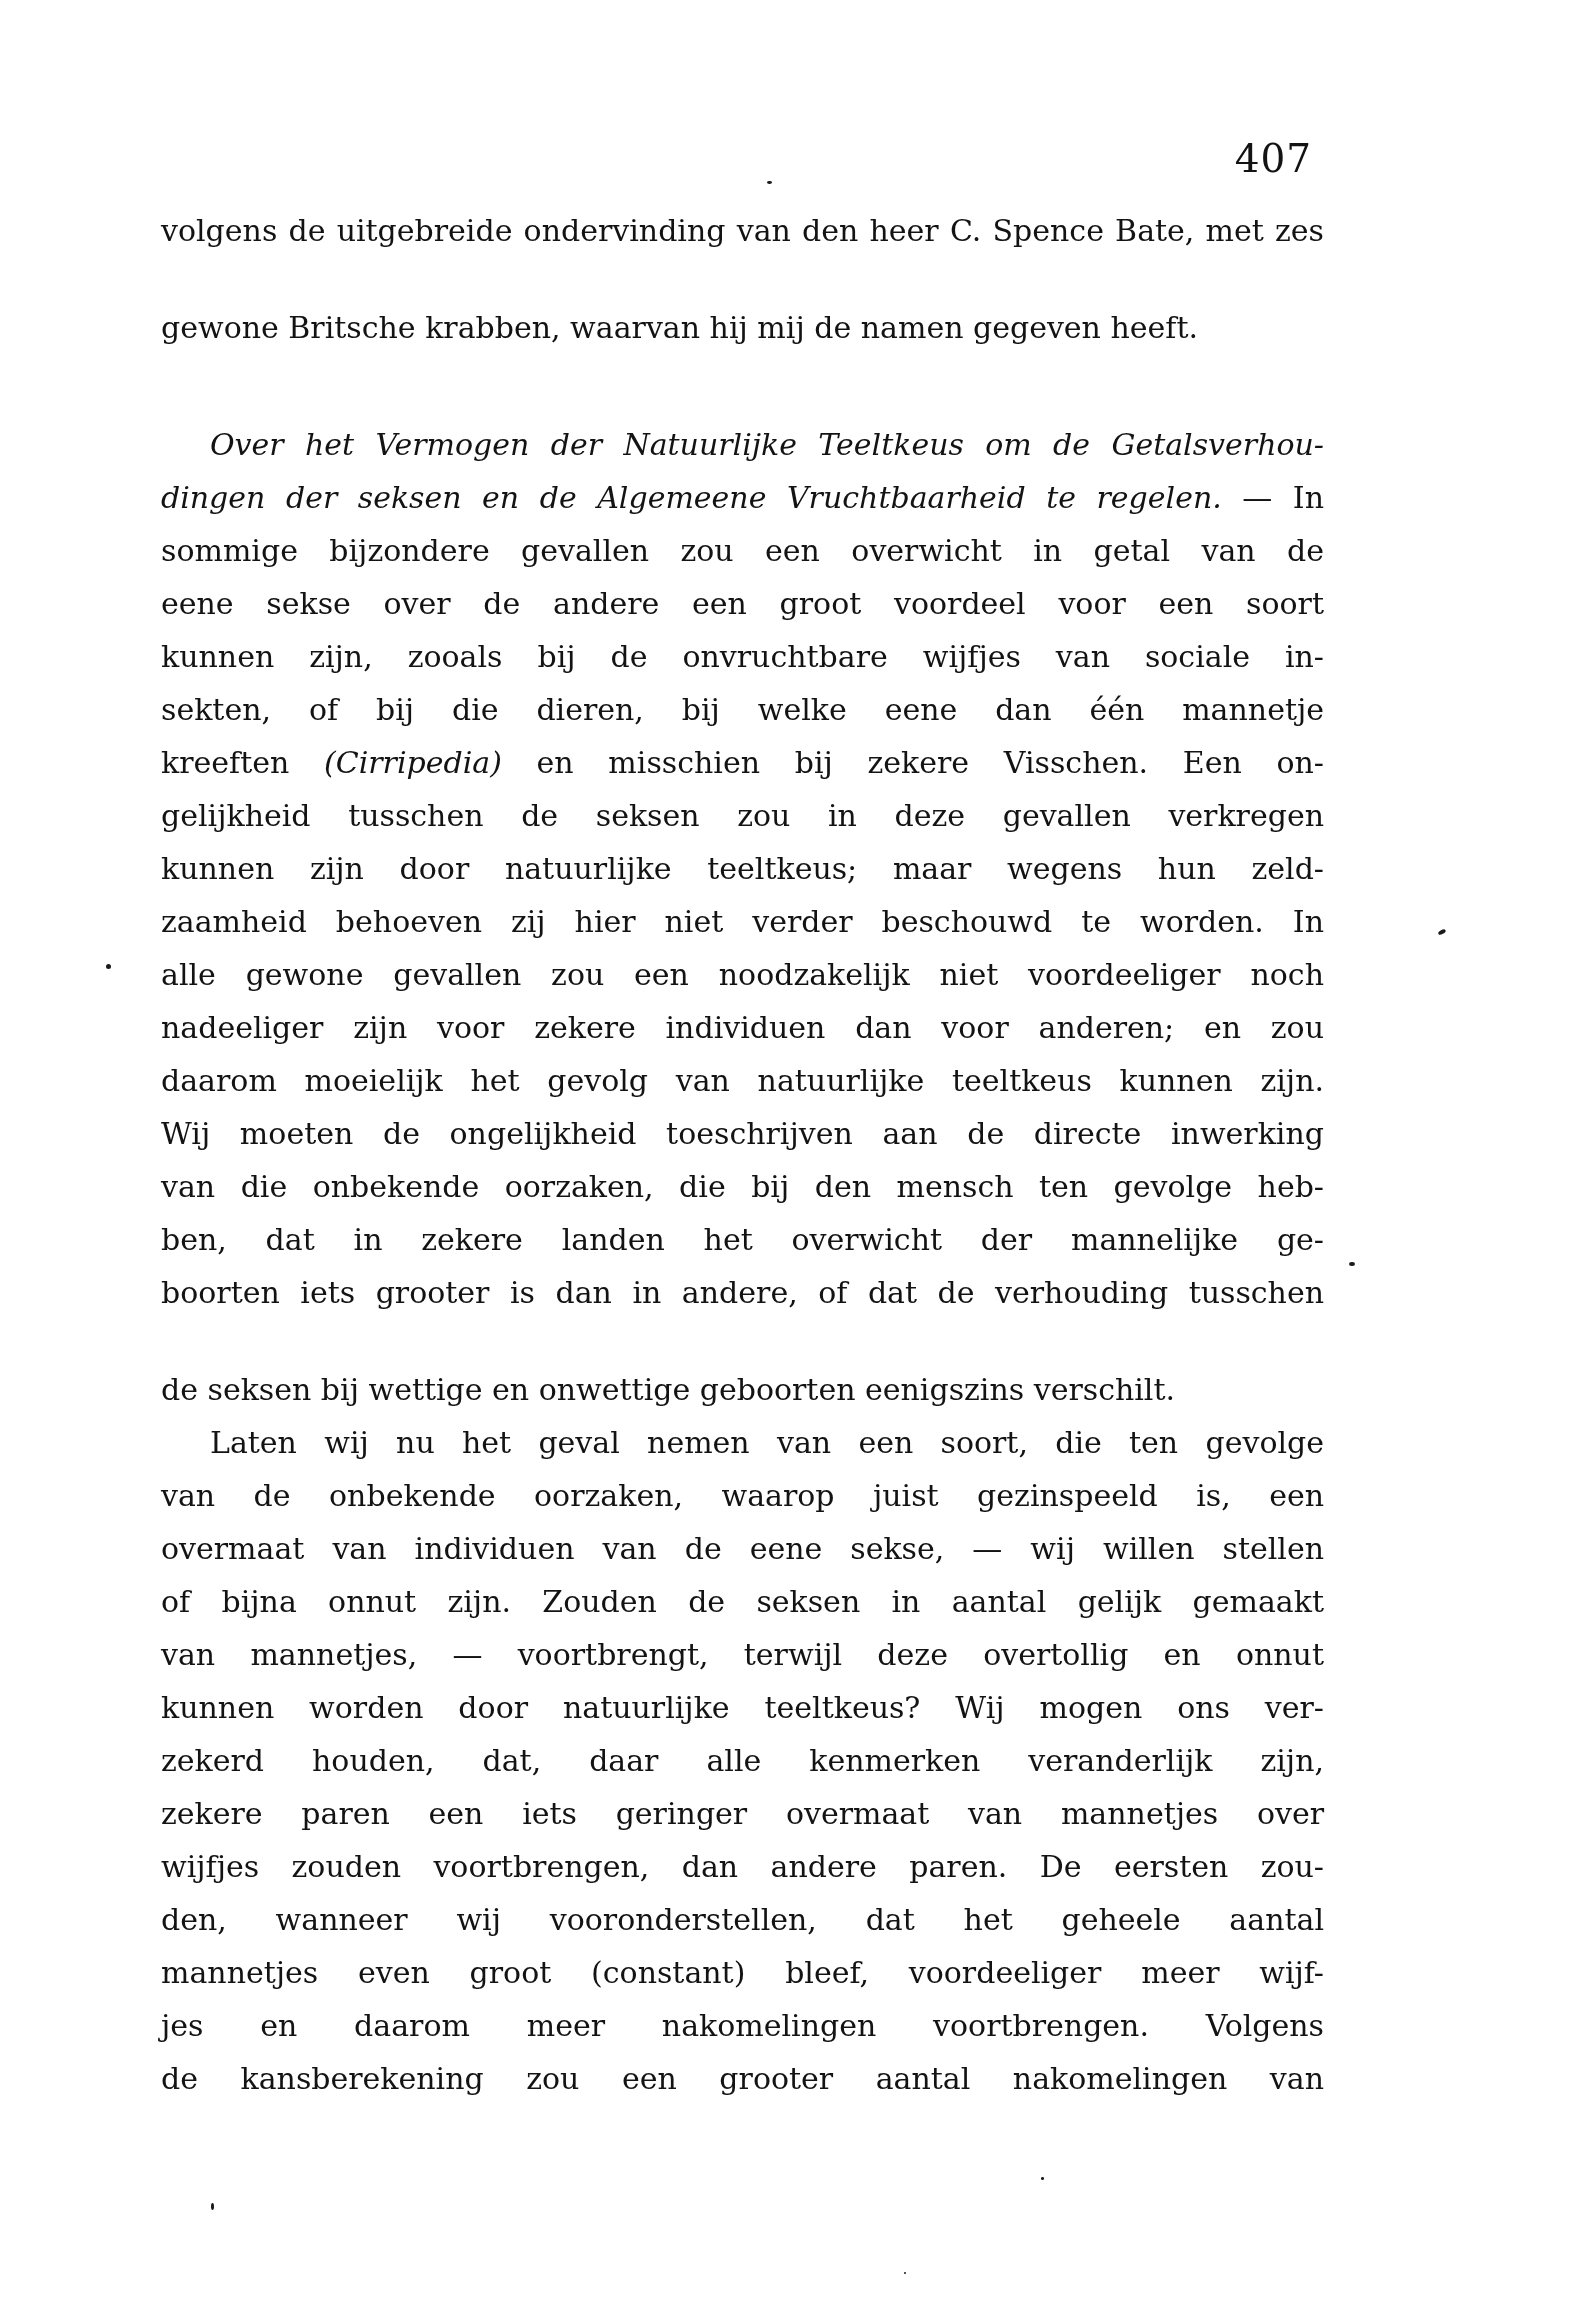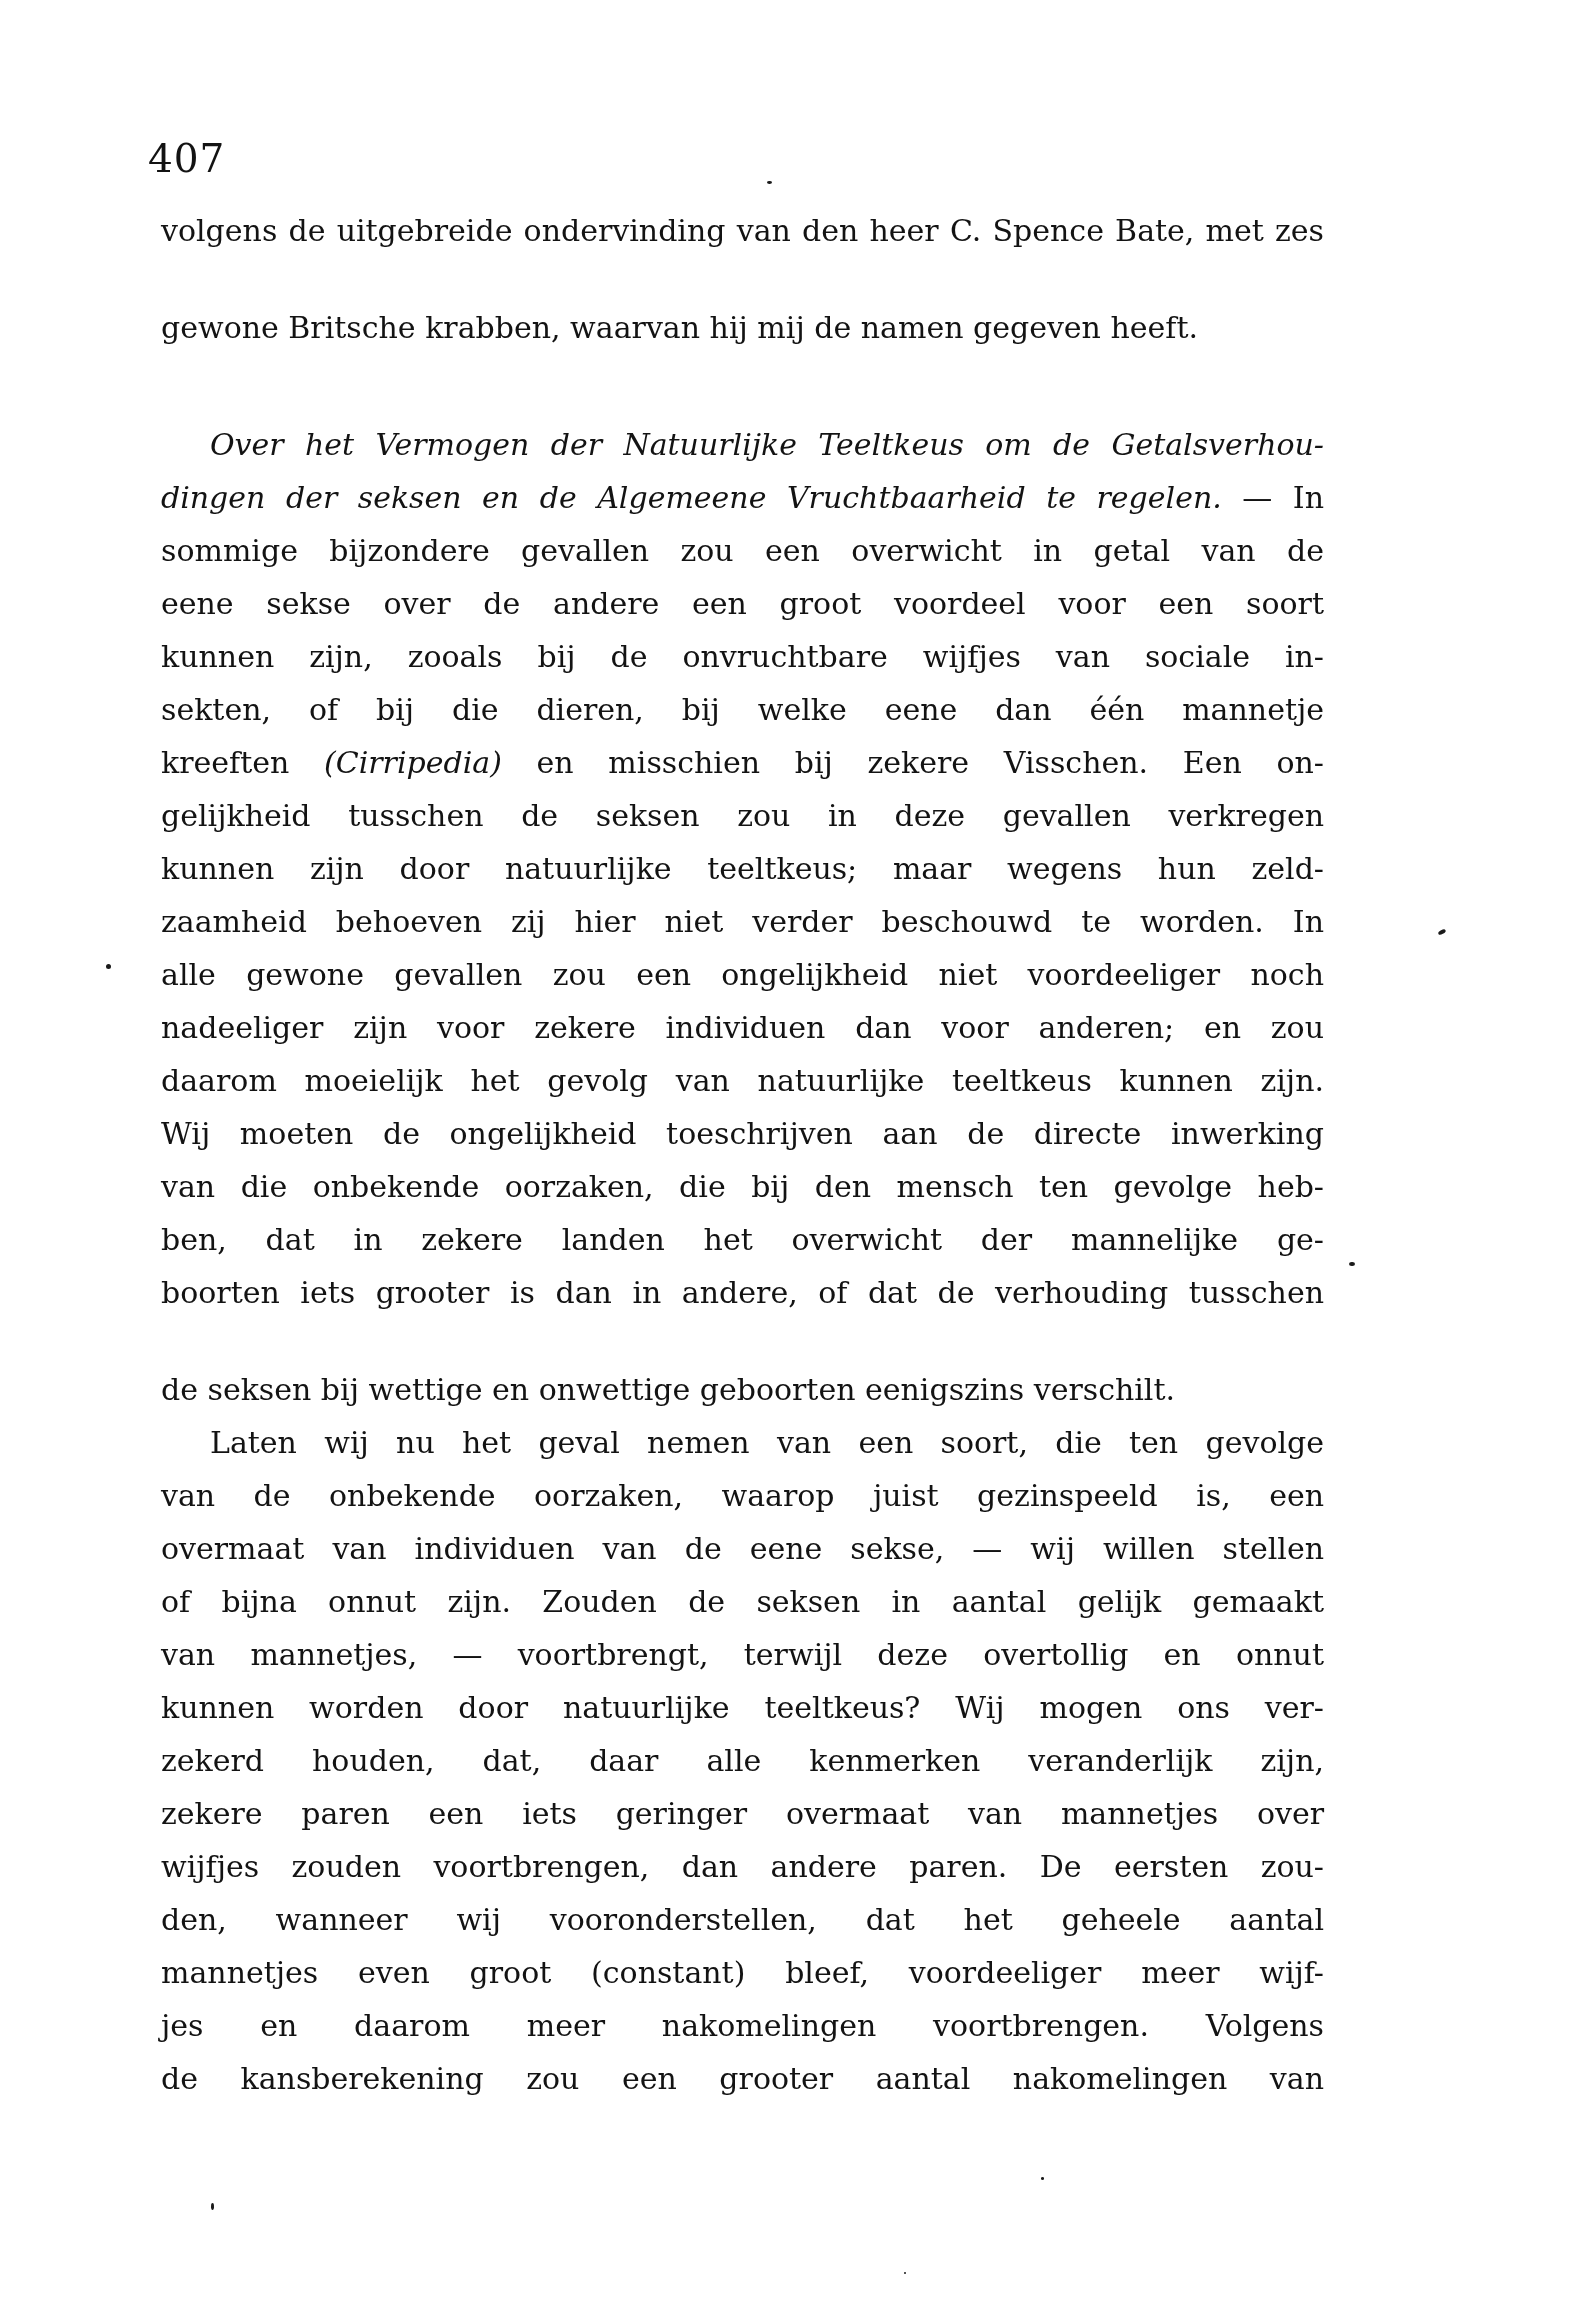--- a/index.html
+++ b/index.html
@@ -20,21 +20,21 @@
     left: 0; top: 0;
     width: 1571px;
     height: 2395px;
     background: #ffffff;
   }
   .pagenum {
     position: absolute;
     left: 148px;
     top: 139px;
     width: 1164px;
-    text-align: left;
+    text-align: right;
     font-size: 39px;
     line-height: 39px;
     letter-spacing: 0.9px;
   }
   .textblock {
     position: absolute;
     left: 161px;
     top: 208px;
     width: 1163px;
     font-size: 30px;
@@ -84,21 +84,21 @@
         <div class="line indent"><span class="it">Over het Vermogen der Natuurlijke Teeltkeus om de Getalsverhou-</span></div>
         <div class="line"><span class="it">dingen der seksen en de Algemeene Vruchtbaarheid te regelen.</span><span class="rm"> — In</span></div>
         <div class="line"><span class="rm">sommige bijzondere gevallen zou een overwicht in getal van de</span></div>
         <div class="line"><span class="rm">eene sekse over de andere een groot voordeel voor een soort</span></div>
         <div class="line"><span class="rm">kunnen zijn, zooals bij de onvruchtbare wijfjes van sociale in-</span></div>
         <div class="line"><span class="rm">sekten, of bij die dieren, bij welke eene dan één mannetje</span></div>
         <div class="line"><span class="rm">kreeften </span><span class="it">(Cirripedia)</span><span class="rm"> en misschien bij zekere Visschen. Een on-</span></div>
         <div class="line"><span class="rm">gelijkheid tusschen de seksen zou in deze gevallen verkregen</span></div>
         <div class="line"><span class="rm">kunnen zijn door natuurlijke teeltkeus; maar wegens hun zeld-</span></div>
         <div class="line"><span class="rm">zaamheid behoeven zij hier niet verder beschouwd te worden. In</span></div>
-        <div class="line"><span class="rm">alle gewone gevallen zou een ongelijkheid niet voordeeliger noch</span></div>
+        <div class="line"><span class="rm">alle gewone gevallen zou een noodzakelijk niet voordeeliger noch</span></div>
         <div class="line"><span class="rm">nadeeliger zijn voor zekere individuen dan voor anderen; en zou</span></div>
         <div class="line"><span class="rm">daarom moeielijk het gevolg van natuurlijke teeltkeus kunnen zijn.</span></div>
         <div class="line"><span class="rm">Wij moeten de ongelijkheid toeschrijven aan de directe inwerking</span></div>
         <div class="line"><span class="rm">van die onbekende oorzaken, die bij den mensch ten gevolge heb-</span></div>
         <div class="line"><span class="rm">ben, dat in zekere landen het overwicht der mannelijke ge-</span></div>
         <div class="line"><span class="rm">boorten iets grooter is dan in andere, of dat de verhouding tusschen</span></div>
         <div class="line last"><span class="rm">de seksen bij wettige en onwettige geboorten eenigszins verschilt.</span></div>
       </div>
       <div class="para">
         <div class="line indent"><span class="rm">Laten wij nu het geval nemen van een soort, die ten gevolge</span></div>

